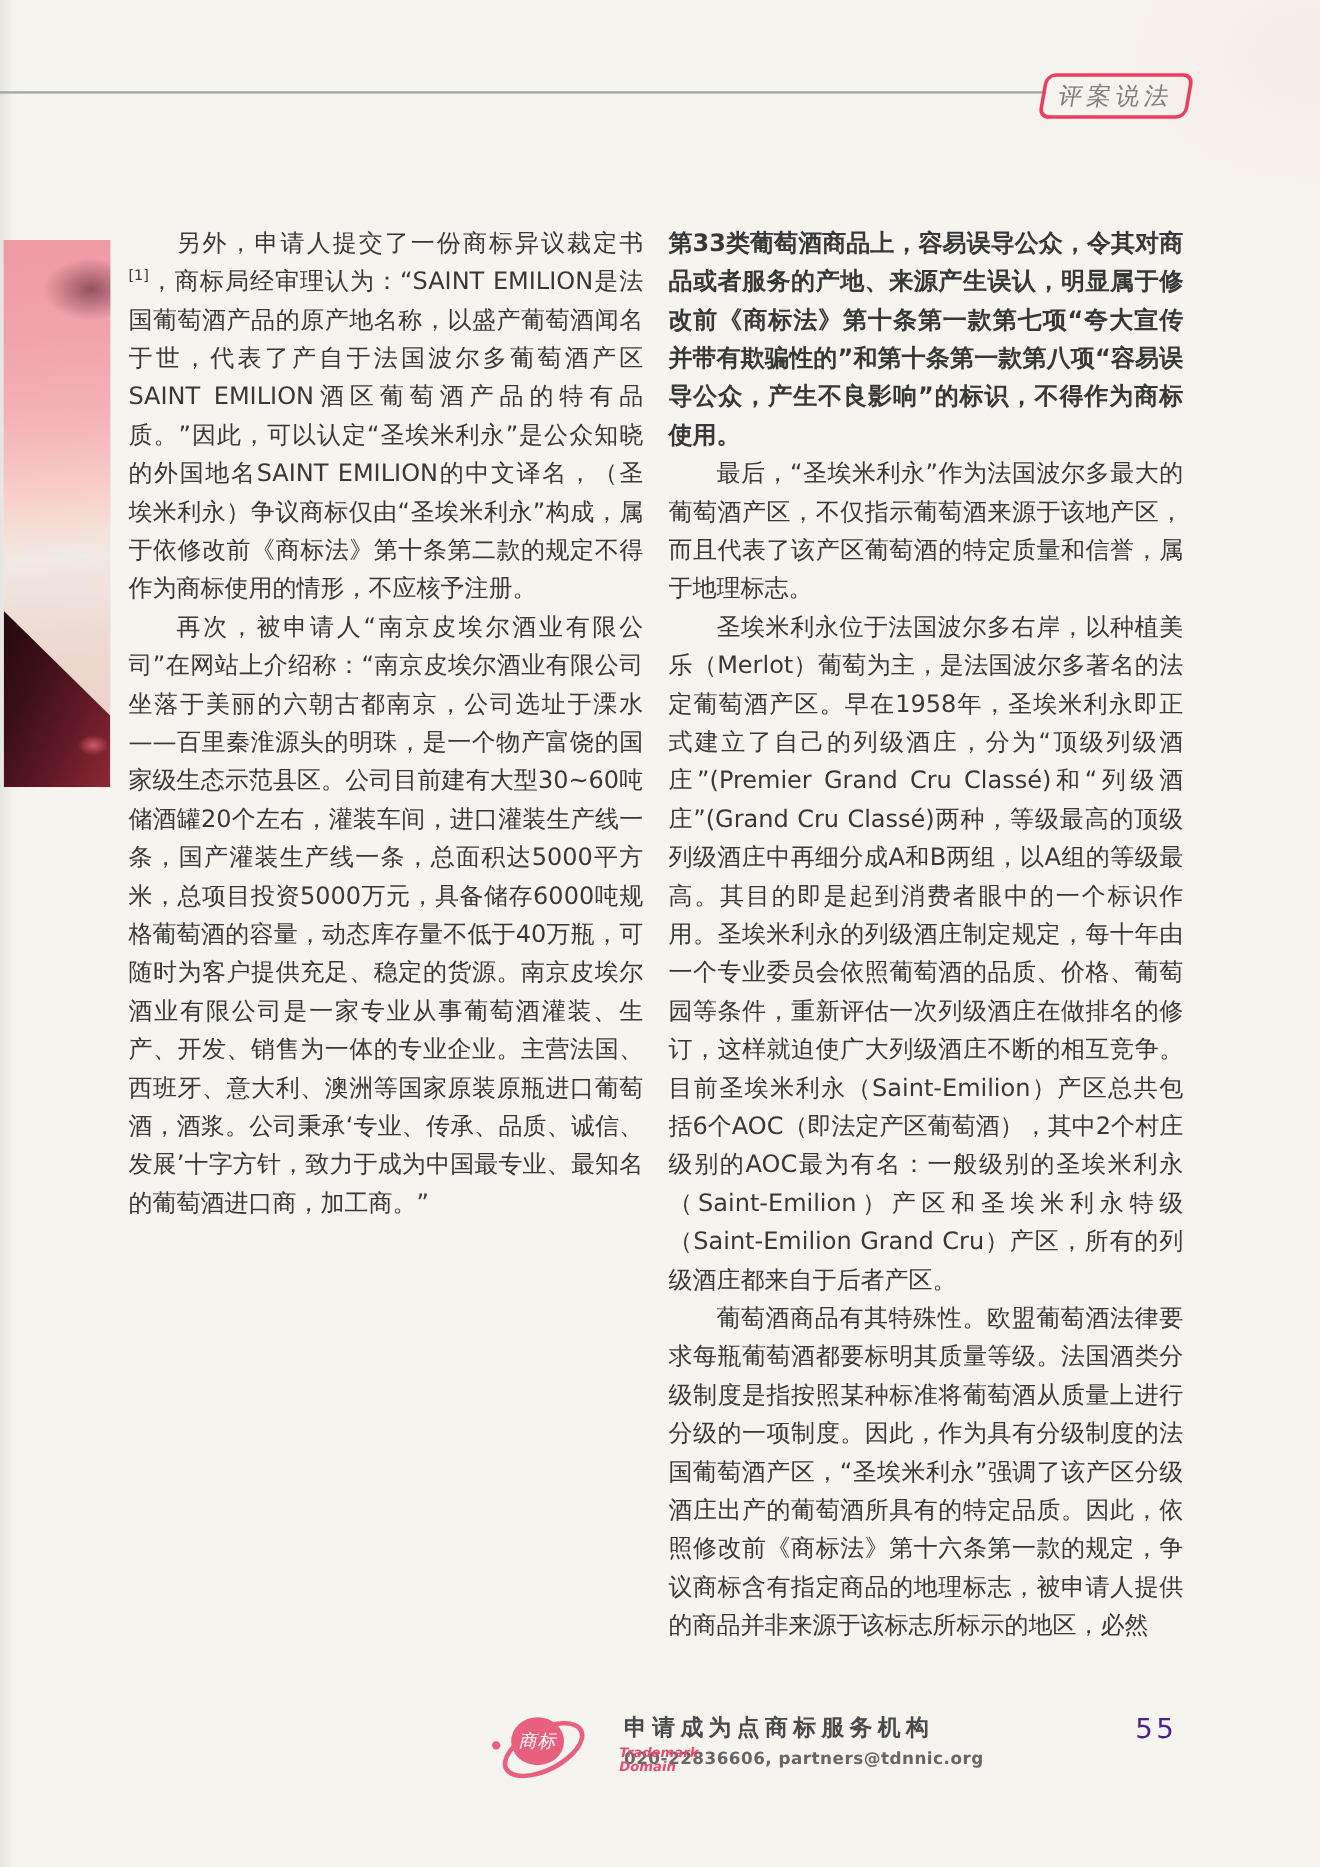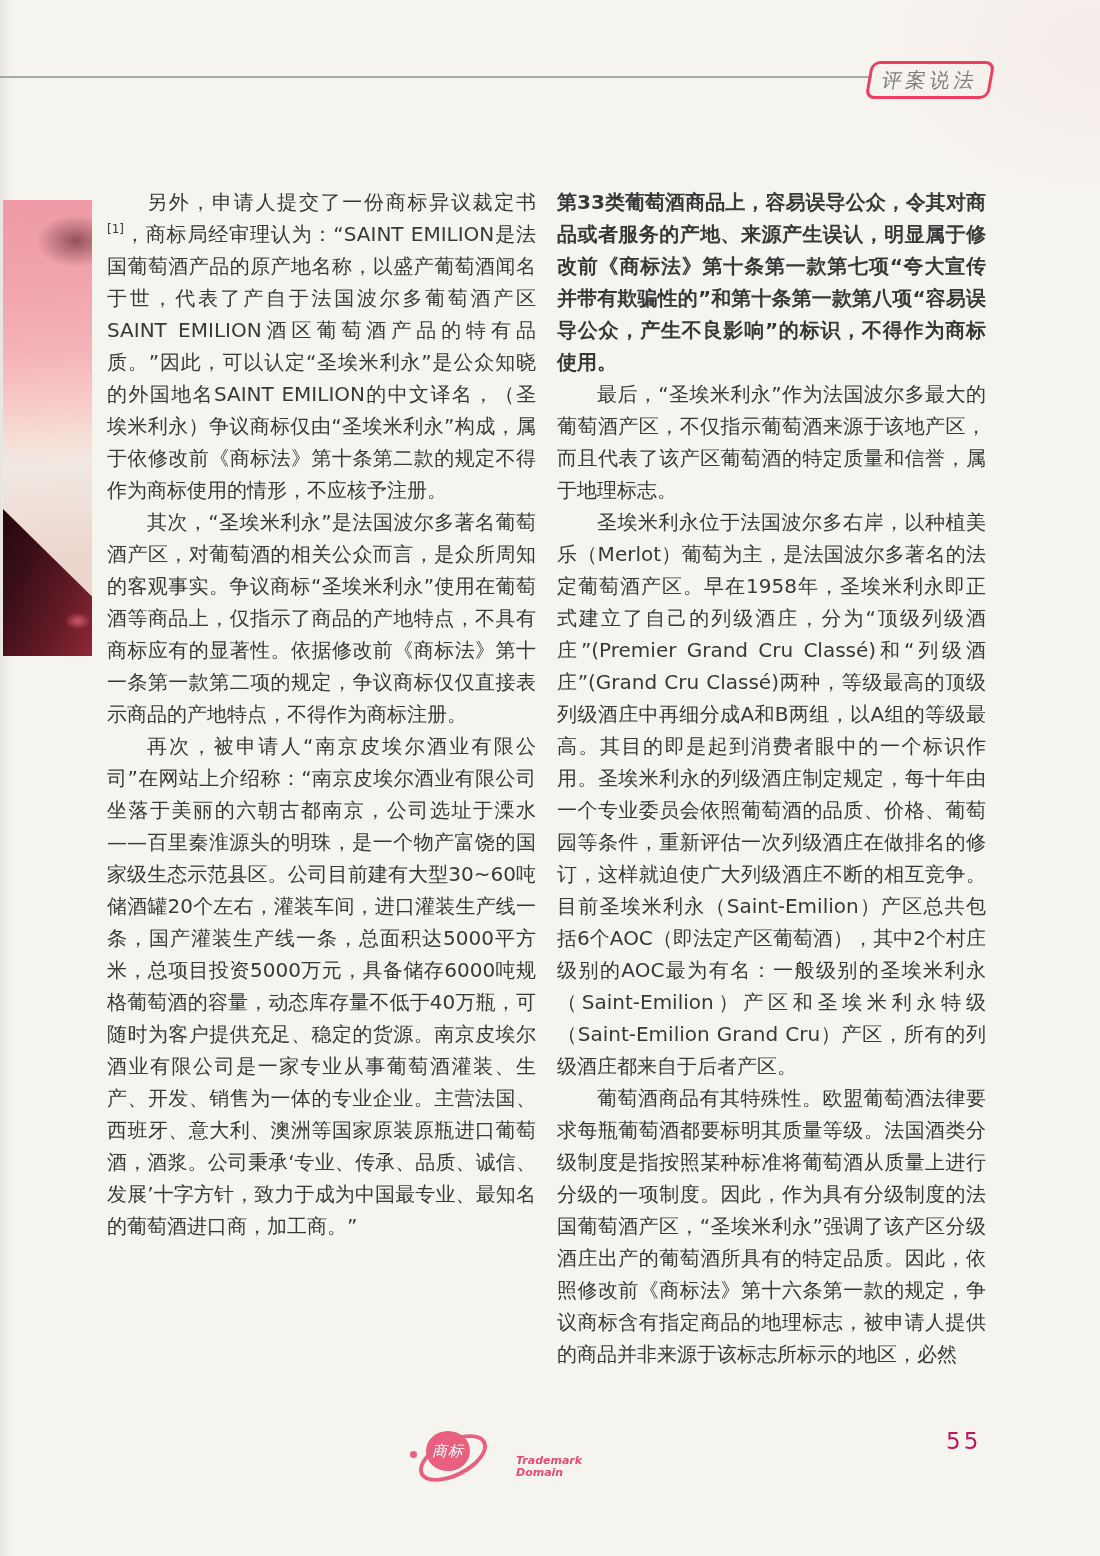--- a/index.html
+++ b/index.html
@@ -50,49 +50,52 @@
   .tm-dot{position:absolute;left:0;top:24px;width:7px;height:7px;border-radius:50%;background:#e8607e;}
   .tm-orbit{position:absolute;left:6px;top:12px;width:66px;height:30px;border:4px solid #e8607e;border-radius:50%;transform:rotate(-27deg);}
   .tm-circle{
     position:absolute;left:16px;top:4px;width:44px;height:40px;border-radius:50%;
     background:#e8607e;display:flex;align-items:center;justify-content:center;
     color:#fff;font-size:15px;font-style:italic;letter-spacing:1px;
   }
   .tm-brand{position:absolute;left:58px;top:28px;color:#e64b70;font-size:11px;line-height:12px;font-weight:bold;font-style:italic;white-space:nowrap;margin-left:48px;}
   .footer-text .tagline{font-size:19px;font-weight:bold;color:#4a4a4a;letter-spacing:4.5px;}
   .footer-text .contact{font-size:14px;font-weight:bold;color:#676767;margin-top:5px;letter-spacing:0.4px;}
-  .page-number{position:absolute;left:946px;top:1428px;font-size:23px;color:#be185d;letter-spacing:3px;}
+  .page-number{position:absolute;left:946px;top:1428px;font-size:23px;color:#4c1d95;letter-spacing:3px;}
 </style>
 </head>
 <body>
 
 <div class="header-rule"></div>
 
 <div class="section-badge">
   <span class="badge-label">评案说法</span>
 </div>
 
 <div class="photo-strip"></div>
 
 <div class="article">
   <div class="col">
     <p><span>另外，申请人提交了一份商标异议裁定书</span><sup class="fn">[1]</sup><span>，商标局经审理认为：“SAINT EMILION是法国葡萄酒产品的原产地名称，以盛产葡萄酒闻名于世，代表了产自于法国波尔多葡萄酒产区SAINT EMILION酒区葡萄酒产品的特有品质。”因此，可以认定“圣埃米利永”是公众知晓的外国地名SAINT EMILION的中文译名，（圣埃米利永）争议商标仅由“圣埃米利永”构成，属于依修改前《商标法》第十条第二款的规定不得作为商标使用的情形，不应核予注册。</span></p>
-    <p>其次，“圣埃米利永”是法国波尔多著名葡萄酒产区，对葡萄酒的相关公众而言，是众所周知的客观事实。争议商标“圣埃米利永”使用在葡萄酒等商品上，仅指示了商品的产地特点，不具有商标应有的显著性。依据修改前《商标法》第十一条第一款第二项的规定，争议商标仅仅直接表示商品的产地特点，不得作为商标注册。</p>
     <p>再次，被申请人“南京皮埃尔酒业有限公司”在网站上介绍称：“南京皮埃尔酒业有限公司坐落于美丽的六朝古都南京，公司选址于溧水——百里秦淮源头的明珠，是一个物产富饶的国家级生态示范县区。公司目前建有大型30~60吨储酒罐20个左右，灌装车间，进口灌装生产线一条，国产灌装生产线一条，总面积达5000平方米，总项目投资5000万元，具备储存6000吨规格葡萄酒的容量，动态库存量不低于40万瓶，可随时为客户提供充足、稳定的货源。南京皮埃尔酒业有限公司是一家专业从事葡萄酒灌装、生产、开发、销售为一体的专业企业。主营法国、西班牙、意大利、澳洲等国家原装原瓶进口葡萄酒，酒浆。公司秉承‘专业、传承、品质、诚信、发展’十字方针，致力于成为中国最专业、最知名的葡萄酒进口商，加工商。”</p>
   </div>
   <div class="col">
     <p class="no-indent">第33类葡萄酒商品上，容易误导公众，令其对商品或者服务的产地、来源产生误认，明显属于修改前《商标法》第十条第一款第七项“夸大宣传并带有欺骗性的”和第十条第一款第八项“容易误导公众，产生不良影响”的标识，不得作为商标使用。</p>
     <p>最后，“圣埃米利永”作为法国波尔多最大的葡萄酒产区，不仅指示葡萄酒来源于该地产区，而且代表了该产区葡萄酒的特定质量和信誉，属于地理标志。</p>
     <p>圣埃米利永位于法国波尔多右岸，以种植美乐（Merlot）葡萄为主，是法国波尔多著名的法定葡萄酒产区。早在1958年，圣埃米利永即正式建立了自己的列级酒庄，分为“顶级列级酒庄”(Premier Grand Cru Classé)和“列级酒庄”(Grand Cru Classé)两种，等级最高的顶级列级酒庄中再细分成A和B两组，以A组的等级最高。其目的即是起到消费者眼中的一个标识作用。圣埃米利永的列级酒庄制定规定，每十年由一个专业委员会依照葡萄酒的品质、价格、葡萄园等条件，重新评估一次列级酒庄在做排名的修订，这样就迫使广大列级酒庄不断的相互竞争。目前圣埃米利永（Saint-Emilion）产区总共包括6个AOC（即法定产区葡萄酒），其中2个村庄级别的AOC最为有名：一般级别的圣埃米利永（Saint-Emilion）产区和圣埃米利永特级（Saint-Emilion Grand Cru）产区，所有的列级酒庄都来自于后者产区。</p>
     <p>葡萄酒商品有其特殊性。欧盟葡萄酒法律要求每瓶葡萄酒都要标明其质量等级。法国酒类分级制度是指按照某种标准将葡萄酒从质量上进行分级的一项制度。因此，作为具有分级制度的法国葡萄酒产区，“圣埃米利永”强调了该产区分级酒庄出产的葡萄酒所具有的特定品质。因此，依照修改前《商标法》第十六条第一款的规定，争议商标含有指定商品的地理标志，被申请人提供的商品并非来源于该标志所标示的地区，必然</p>
   </div>
 </div>
 
 <div class="footer">
   <div class="tm-logo">
     <span class="tm-dot"></span>
     <span class="tm-orbit"></span>
     <span class="tm-circle">商标</span>
     <span class="tm-brand"><span>Trademark</span><br><span>Domain</span></span>
   </div>
+  <div class="footer-text">
+    <div class="tagline">申请成为点商标服务机构</div>
+    <div class="contact">020-22836606, partners@tdnnic.org</div>
+  </div>
 </div>
 
 <div class="page-number">55</div>
 
 </body></html>

